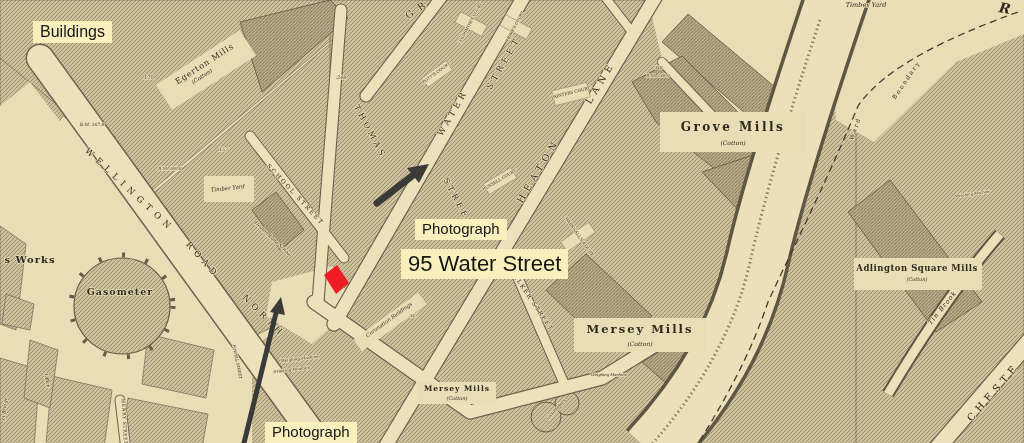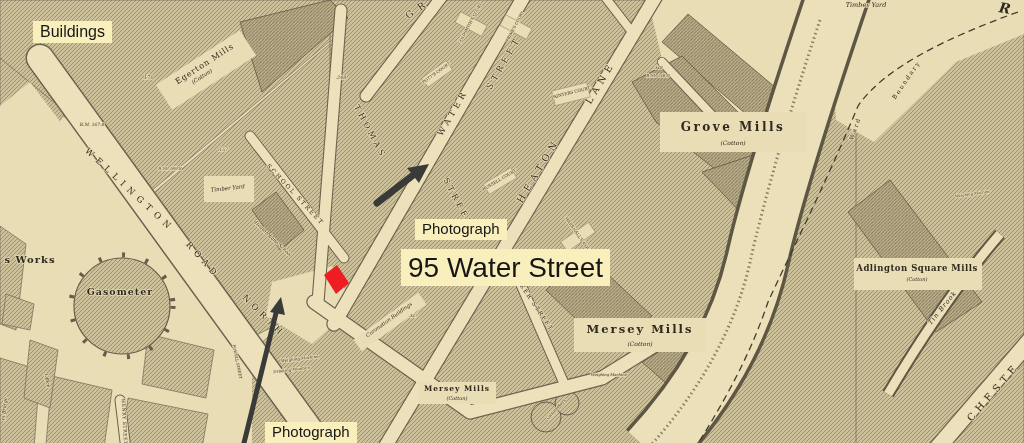--- a/index.html
+++ b/index.html
@@ -6,21 +6,21 @@
   .stage{position:relative;width:1024px;height:443px;overflow:hidden;background:#e9ddb6;
          font-family:"Liberation Sans",sans-serif;}
   .stage svg{position:absolute;left:0;top:0;}
   .map-label{font-family:"DejaVu Serif",serif;fill:#2f2a1e;text-anchor:middle;
              paint-order:stroke;stroke:#e9ddb6;stroke-width:1.5px;stroke-linejoin:round;}
   .b{font-weight:bold;}
   .i{font-style:italic;}
   .faint{fill:#4a4434;}
   .callout{position:absolute;background:#f9efbc;color:#161616;padding:1px 7px;
            white-space:nowrap;line-height:1.25;z-index:5;}
-  .callout.big{font-size:28px;}
+  .callout.big{font-size:22px;}
   .callout.mid{font-size:16px;}
   .callout.small{font-size:15px;margin-top:20px;}
 </style>
 </head>
 <body>
 
 <div class="stage">
 
 <svg width="1024" height="443" viewBox="0 0 1024 443">
   <defs>

